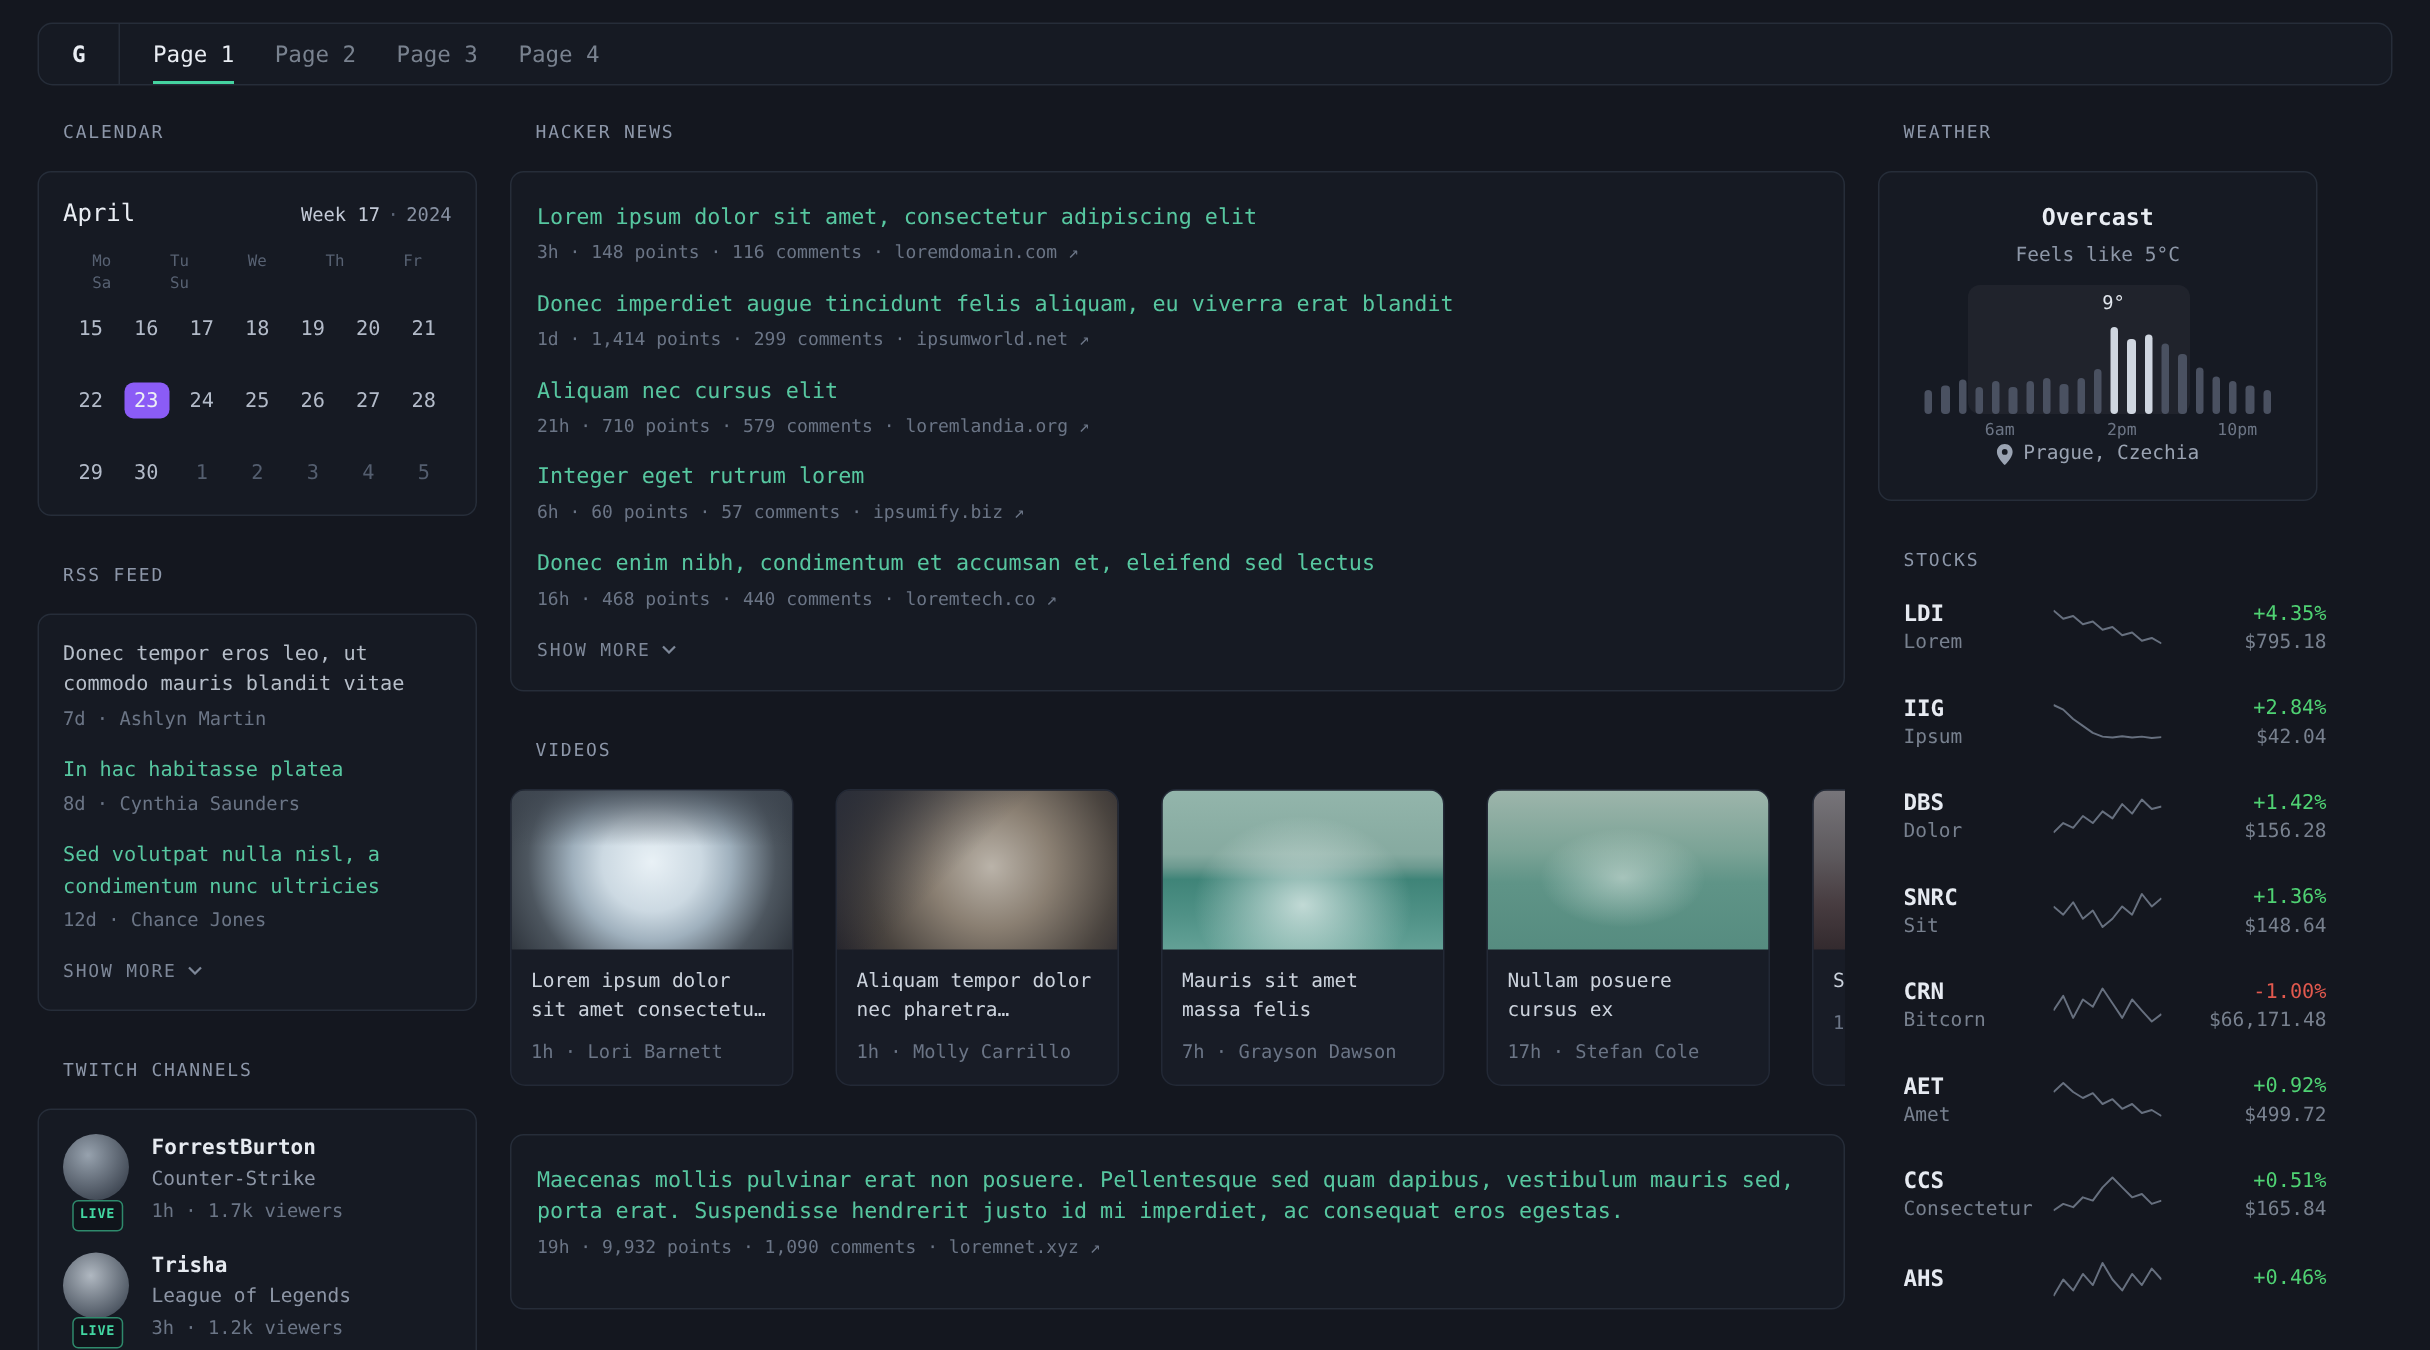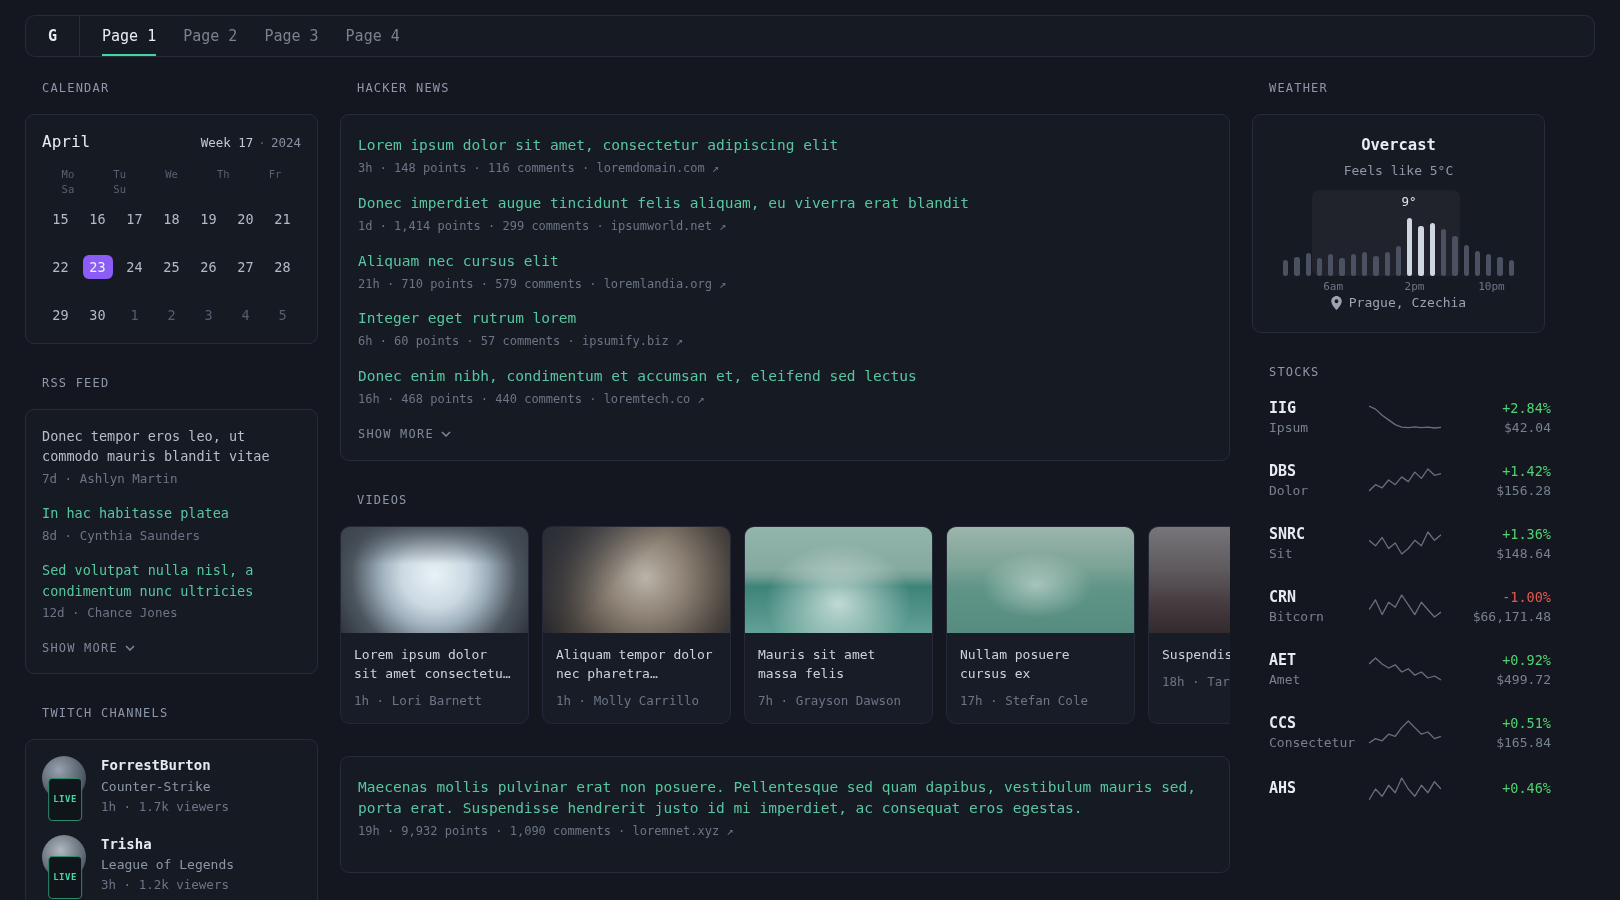--- a/index.html
+++ b/index.html
@@ -51,33 +51,33 @@
   .feed-meta { font-size: 12.5px; color: #6b7586; margin-top: 3px; }
   .show-more { display: inline-flex; align-items: center; gap: 7px; font-size: 12px; letter-spacing: 1.2px; color: #7e8899; cursor: pointer; background: none; border: none; font-family: inherit; padding: 0; margin-top: 2px; }
 
   
   .channel { display: flex; gap: 13px; margin-bottom: 19px; cursor: pointer; }
   .avatar-wrap { position: relative; width: 46px; flex: 0 0 46px; }
   .avatar { width: 44px; height: 44px; border-radius: 50%; }
   .av1 { background: radial-gradient(circle at 38% 32%, #97a2ae, #434b57 75%); }
   .av2 { background: radial-gradient(circle at 42% 35%, #b0b8c1, #4d5662 75%); }
   .av3 { background: radial-gradient(circle at 40% 30%, #ddd0b2, #6e6150 75%); }
-  .live-badge { position: absolute; left: 50%; bottom: -5px; transform: translateX(-50%); font-size: 9px; font-weight: 700; letter-spacing: .5px; color: #43d6a2; background: #10141b; border: 1px solid #2f8a6c; border-radius: 4px; padding: 14px 4px; }
+  .live-badge { position: absolute; left: 50%; bottom: -5px; transform: translateX(-50%); font-size: 9px; font-weight: 700; letter-spacing: .5px; color: #43d6a2; background: #10141b; border: 1px solid #2f8a6c; border-radius: 4px; padding: 3px 4px; }
   .channel-name { display: block; font-size: 14px; font-weight: 700; color: #e6eaf0; text-decoration: none; }
   .channel-game { font-size: 13px; color: #8d96a6; margin-top: 2px; }
   .channel-meta { font-size: 12.5px; color: #6b7586; margin-top: 2px; }
 
   
   .story-panel { padding: 20px 17px 16px; }
   .story { margin-bottom: 16px; }
   .story-link { font-size: 14.5px; color: #57c7a0; text-decoration: none; display: block; line-height: 21px; cursor: pointer; }
   .story-meta { font-size: 12px; color: #6b7586; margin-top: 4px; cursor: pointer; }
 
   
-  .videos-row { display: flex; gap: 13px; overflow: hidden; justify-content: space-between; }
+  .videos-row { display: flex; gap: 28px; overflow: hidden; justify-content: space-between; }
   .video-card { flex: 0 0 189px; width: 189px; background: #181c26; border: 1px solid #232936; border-radius: 10px; overflow: hidden; cursor: pointer; }
   .video-thumb { height: 106px; }
   .thumb1 { background: linear-gradient(180deg, rgba(62,70,80,.85), rgba(62,70,80,0) 35%), radial-gradient(circle at 50% 45%, #e9f1f6 0%, #ccd9e2 30%, #9fb0bd 48%, #4d565f 75%, #2e343c 100%); }
   .thumb2 { background: linear-gradient(135deg, rgba(43,47,58,.9) 0%, rgba(43,47,58,0) 45%), radial-gradient(circle at 55% 48%, #bab3a9 0%, #8a7f72 35%, #4a443f 72%, #26242a 100%); }
   .thumb3 { background: radial-gradient(ellipse at 50% 72%, rgba(233,243,241,.75), rgba(233,243,241,0) 55%), linear-gradient(180deg, #93b5ab 0%, #86aaa0 40%, #6d9a90 48%, #3f8478 56%, #4f9186 78%, #63a196 100%); }
   .thumb4 { background: radial-gradient(ellipse at 48% 55%, rgba(222,233,228,.55), rgba(222,233,228,0) 40%), linear-gradient(180deg, #9db5ab 0%, #7ba396 38%, #5f9487 58%, #568c80 100%); }
   .thumb5 { background: linear-gradient(180deg, #77757a 0%, #5e5a5e 40%, #473c40 72%, #332a2e 100%); }
   .video-body { padding: 12px 13px 14px; }
   .video-title { display: block; font-size: 13px; line-height: 19px; color: #ccd3dd; text-decoration: none; cursor: pointer; }
   .video-meta { font-size: 12.5px; color: #6b7586; margin-top: 9px; }
@@ -368,20 +368,35 @@
             <span>Prague, Czechia</span>
           </div>
         </div>
       </section>
 
       <section class="section">
         <h2 class="section-title">STOCKS</h2>
         <div>
           <div class="stock-row">
             <div class="stock-id">
+              <div class="stock-symbol">LDI</div>
+              <div class="stock-name">Lorem</div>
+            </div>
+            <div class="stock-chart">
+                <svg width="72" height="26" viewBox="0 0 72 26">
+                  <polyline fill="none" stroke="#67707f" stroke-width="1.3" stroke-linejoin="round" points="0.0,2.0 6.5,7.5 13.1,5.7 19.6,11.2 26.2,9.3 32.7,14.8 39.3,13.0 45.8,18.5 52.4,16.7 58.9,22.2 65.5,20.3 72.0,24.0"></polyline>
+                </svg>
+              </div>
+            <div class="stock-values">
+              <div class="stock-change up">+4.35%</div>
+              <div class="stock-price">$795.18</div>
+            </div>
+          </div>
+          <div class="stock-row">
+            <div class="stock-id">
               <div class="stock-symbol">IIG</div>
               <div class="stock-name">Ipsum</div>
             </div>
             <div class="stock-chart">
                 <svg width="72" height="26" viewBox="0 0 72 26">
                   <polyline fill="none" stroke="#67707f" stroke-width="1.3" stroke-linejoin="round" points="0.0,2.0 6.5,5.1 13.1,11.3 19.6,15.9 26.2,20.6 32.7,23.1 39.3,23.7 45.8,22.8 52.4,23.7 58.9,23.1 65.5,24.0 72.0,23.4"></polyline>
                 </svg>
               </div>
             <div class="stock-values">
               <div class="stock-change up">+2.84%</div>

